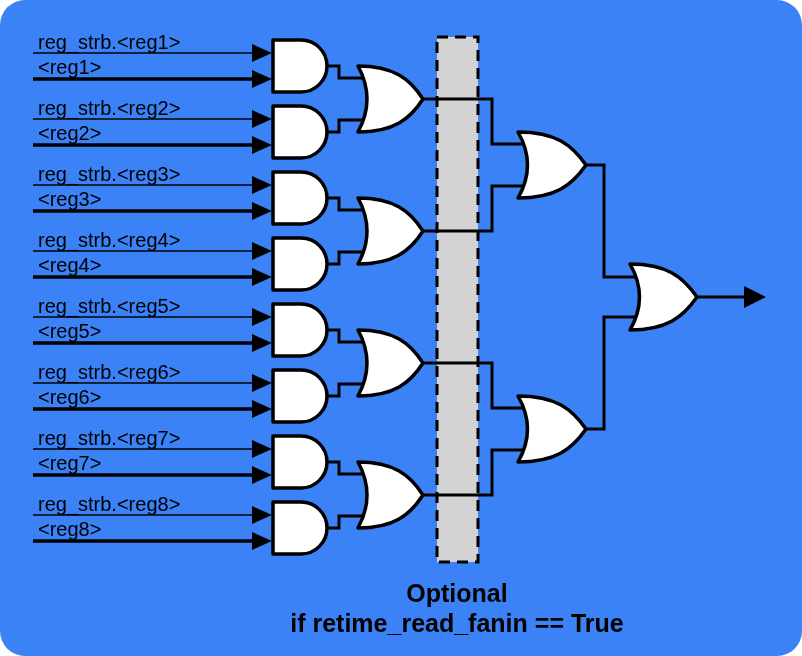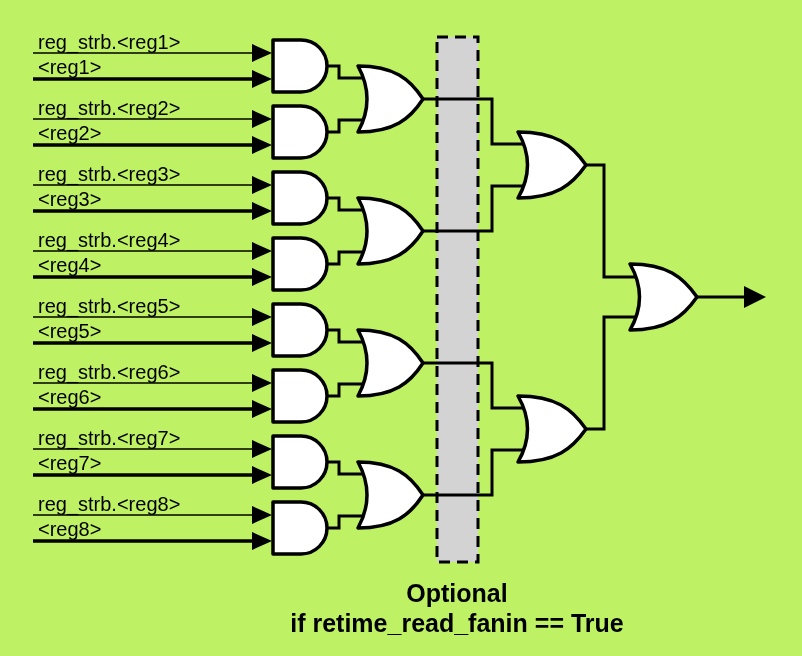--- a/index.html
+++ b/index.html
@@ -1,21 +1,22 @@
 <!DOCTYPE html>
 <html><head>
 <meta charset="utf-8">
 <style>
   html, body { margin: 0; padding: 0; background: #ffffff; }
   .canvas {
     position: relative;
     width: 802px;
     height: 656px;
-    background: #bef264;
+    background: #3b82f6;
     font-family: "Liberation Sans", sans-serif;
+    border-radius: 25px;
   }
   svg { display: block; }
   .wire   { stroke: #000000; stroke-width: 3;   fill: none; }
   .thin   { stroke: #000000; stroke-width: 1.6; fill: none; }
   .thick  { stroke: #000000; stroke-width: 3.5; fill: none; }
   .gate   { fill: #ffffff; stroke: #000000; stroke-width: 3.5; stroke-linejoin: round; }
   .arrow  { fill: #000000; stroke: none; }
   .obox   { stroke: #000000; stroke-width: 3; stroke-dasharray: 11 7; }
   .label  { font: 20px "Liberation Sans", sans-serif; fill: #000000; }
   .caption{ font: bold 25px "Liberation Sans", sans-serif; fill: #000000; text-anchor: middle; }

